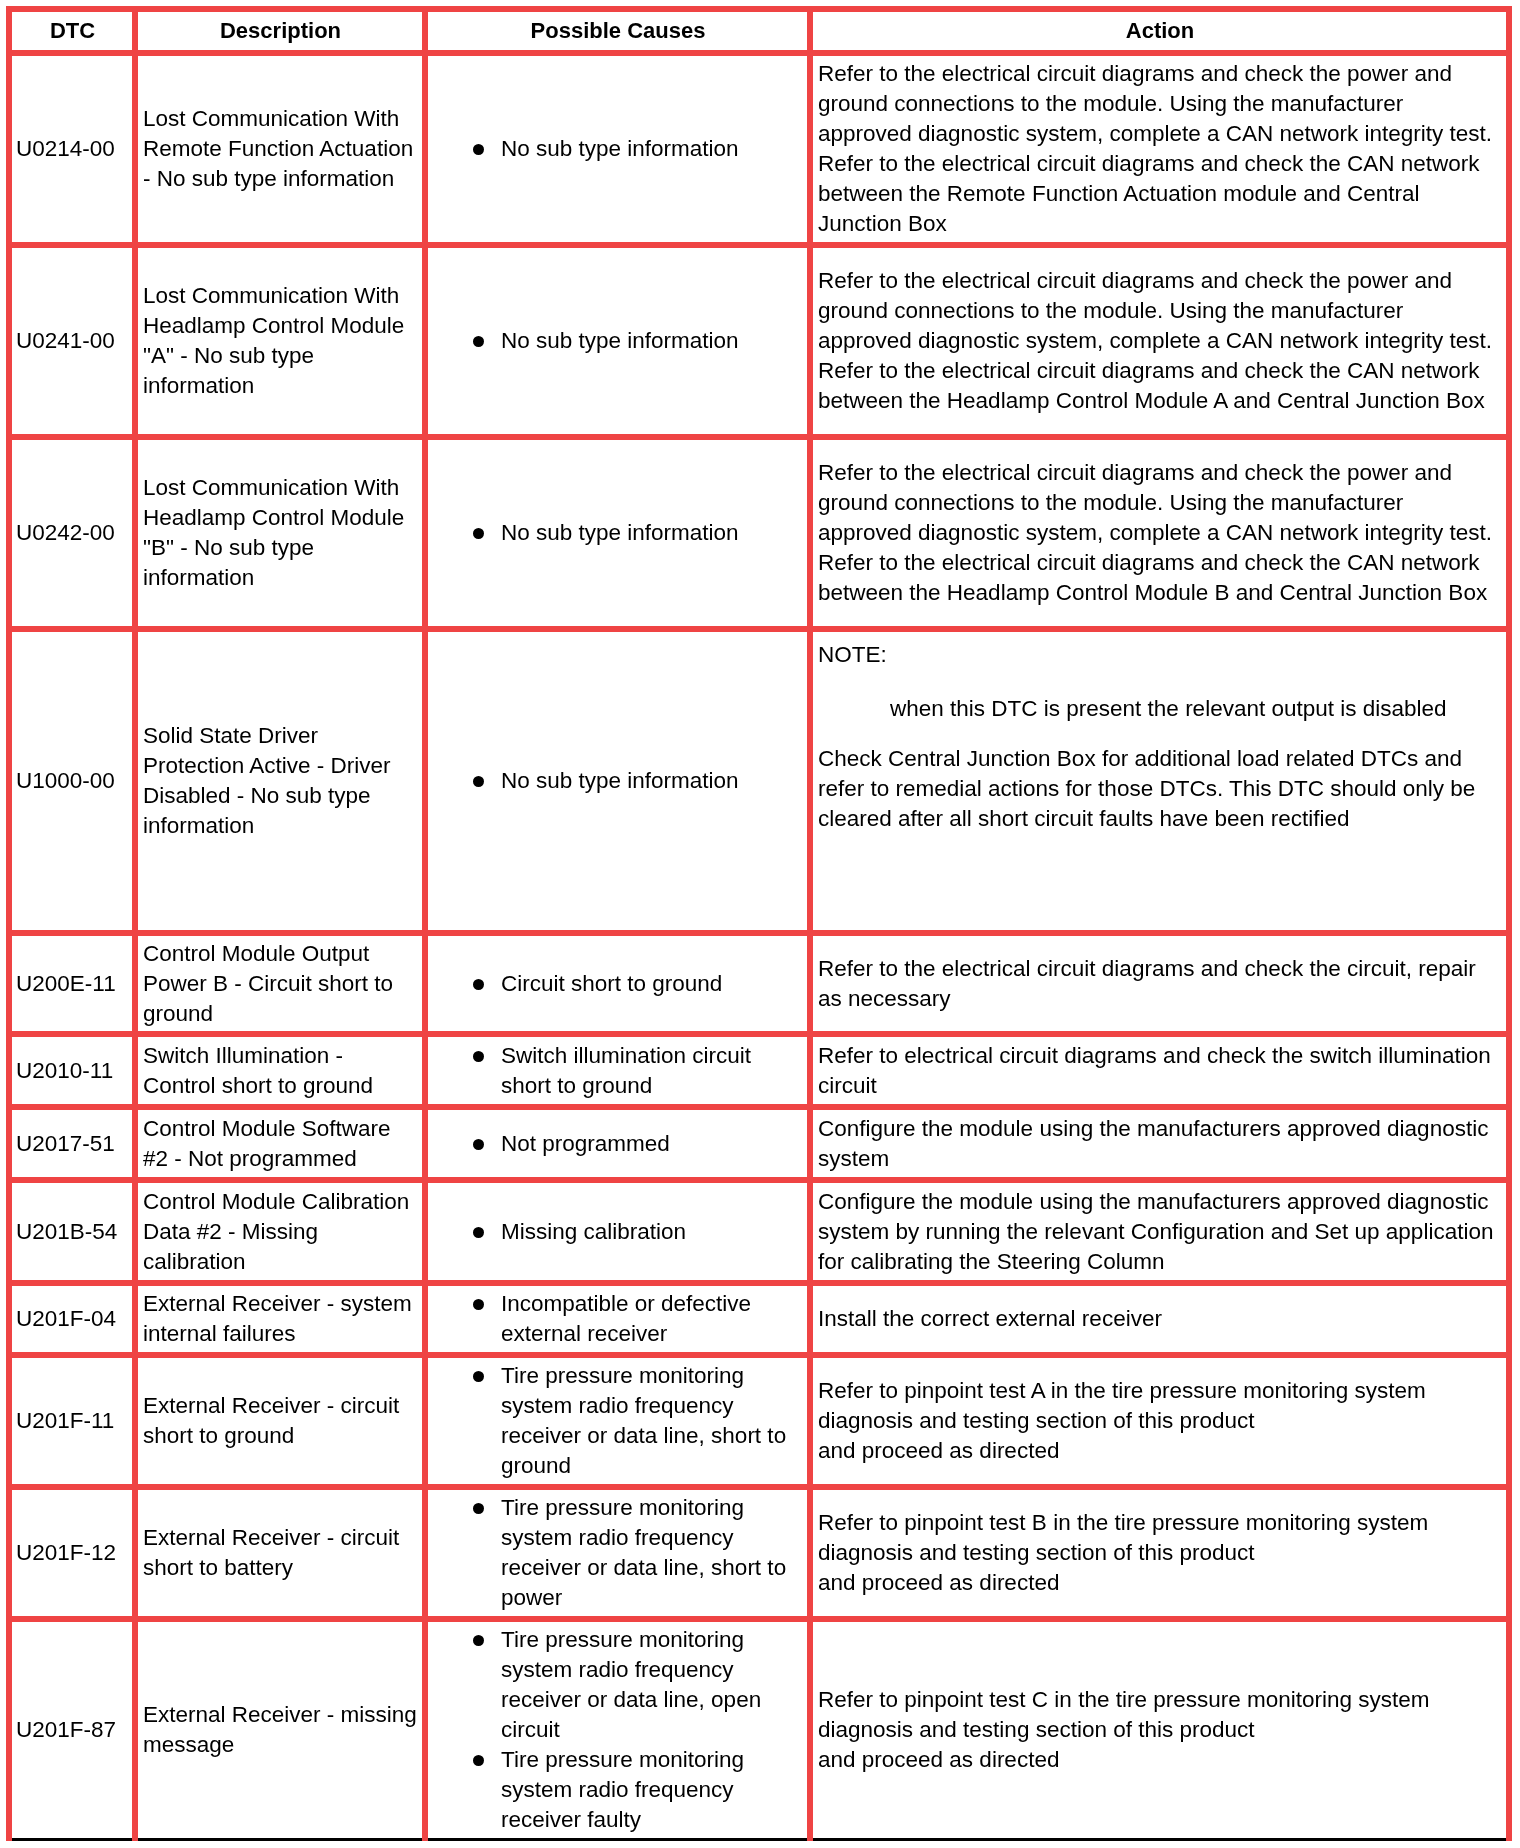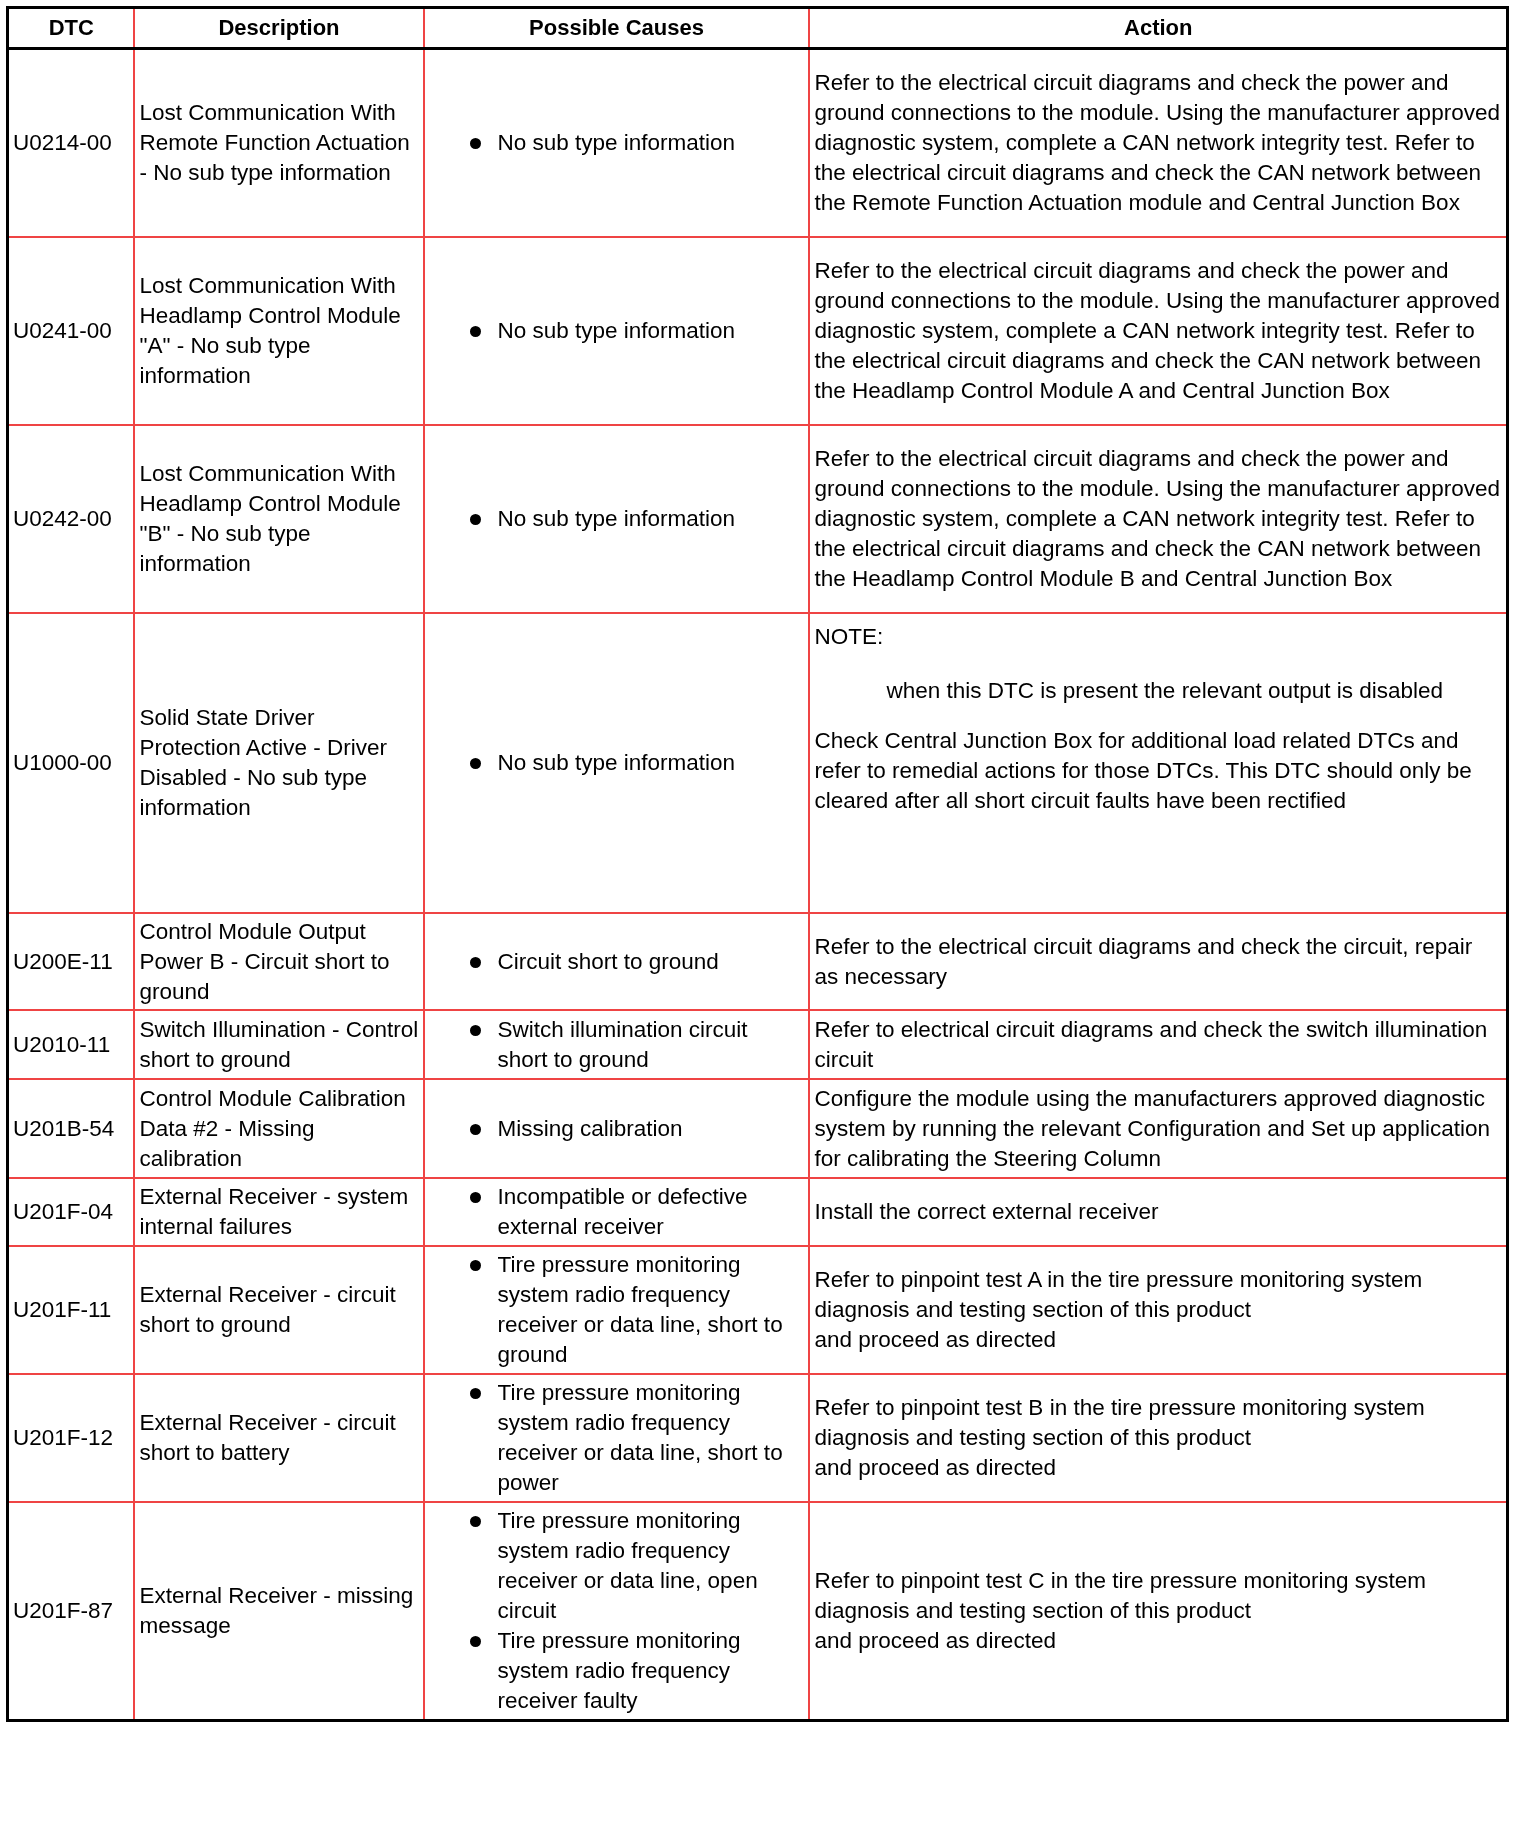--- a/index.html
+++ b/index.html
@@ -22,21 +22,21 @@
       width: 1500px;
       border-collapse: collapse;
       table-layout: fixed;
       border: 3px solid #000;
     }
     col.c-dtc { width: 126px; }
     col.c-desc { width: 290px; }
     col.c-causes { width: 385px; }
     col.c-action { width: 699px; }
     th, td {
-      border: 2px solid #ef4444;
+      border: 6px solid #ef4444;
       padding: 0 4px 0 5px;
       font-size: 22.5px;
       line-height: 30px;
       vertical-align: middle;
       text-align: left;
       font-weight: normal;
     }
     thead th {
       font-weight: bold;
       text-align: center;
@@ -177,20 +177,30 @@
       <td class="dtc-code">U2010-11</td>
       <td>Switch Illumination - Control short to ground</td>
       <td>
         <ul class="causes">
           <li><span class="bullet"></span><span>Switch illumination circuit short to ground</span></li>
         </ul>
       </td>
       <td>Refer to electrical circuit diagrams and check the switch illumination circuit</td>
     </tr>
 
+    <tr class="r-2017">
+      <td class="dtc-code">U2017-51</td>
+      <td>Control Module Software #2 - Not programmed</td>
+      <td>
+        <ul class="causes">
+          <li><span class="bullet"></span><span>Not programmed</span></li>
+        </ul>
+      </td>
+      <td>Configure the module using the manufacturers approved diagnostic system</td>
+    </tr>
 
     <tr class="r-201b">
       <td class="dtc-code">U201B-54</td>
       <td>Control Module Calibration Data #2 - Missing calibration</td>
       <td>
         <ul class="causes">
           <li><span class="bullet"></span><span>Missing calibration</span></li>
         </ul>
       </td>
       <td>Configure the module using the manufacturers approved diagnostic system by running the relevant Configuration and Set up application for calibrating the Steering Column</td>

